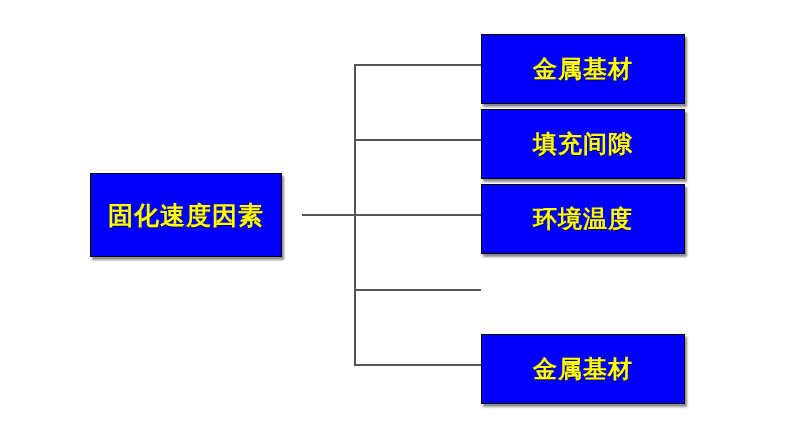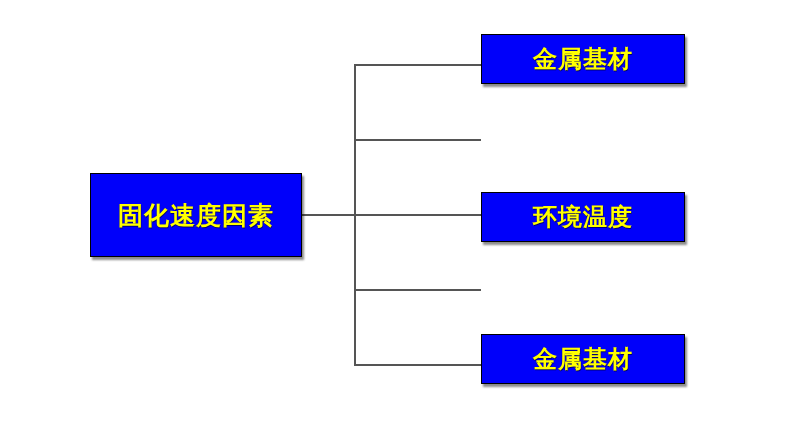--- a/index.html
+++ b/index.html
@@ -33,30 +33,30 @@
     box-sizing:border-box;
   }
   .node .label{
     color:var(--box-text);
     font-weight:bold;
     text-shadow:0.5px 0.5px 0 rgba(0,0,0,0.55), -0.5px -0.5px 0 rgba(0,0,0,0.35);
     letter-spacing:1px;
     white-space:nowrap;
   }
   .node-root{
-    left:90px; top:173px; width:212px; height:84px;
+    left:90px; top:173px; width:192px; height:84px;
   }
   .node-root .label{font-size:25px;}
   .node-child{
-    left:481px; width:204px; height:50px;
+    left:481px; width:204px; height:70px;
   }
   .node-child .label{font-size:24px;}
   .node-child.c0{top:34px;}
   .node-child.c1{top:109px;}
-  .node-child.c2{top:192px;}
+  .node-child.c2{top:184px;}
   .node-child.c3{top:259px;}
   .node-child.c4{top:334px;}
   .line{
     position:absolute;
     background:var(--line-color);
   }
   .line.h{height:1.5px;}
   .line.v{width:1.5px;}
   .line-root{left:302px; top:214px; width:52px;}
   .line-trunk{left:354px; top:64px; height:302px;}
@@ -79,20 +79,23 @@
   <div class="line h line-b3"></div>
   <div class="line h line-b4"></div>
 
   <div class="node node-root">
     <span class="label">固化速度因素</span>
   </div>
 
   <div class="node node-child c0">
     <span class="label">金属基材</span>
   </div>
+  <div class="node node-child c1">
+    <span class="label">填充间隙</span>
+  </div>
   <div class="node node-child c2">
     <span class="label">环境温度</span>
   </div>
   <div class="node node-child c4">
     <span class="label">金属基材</span>
   </div>
 
 </div>
 
 </body></html>

